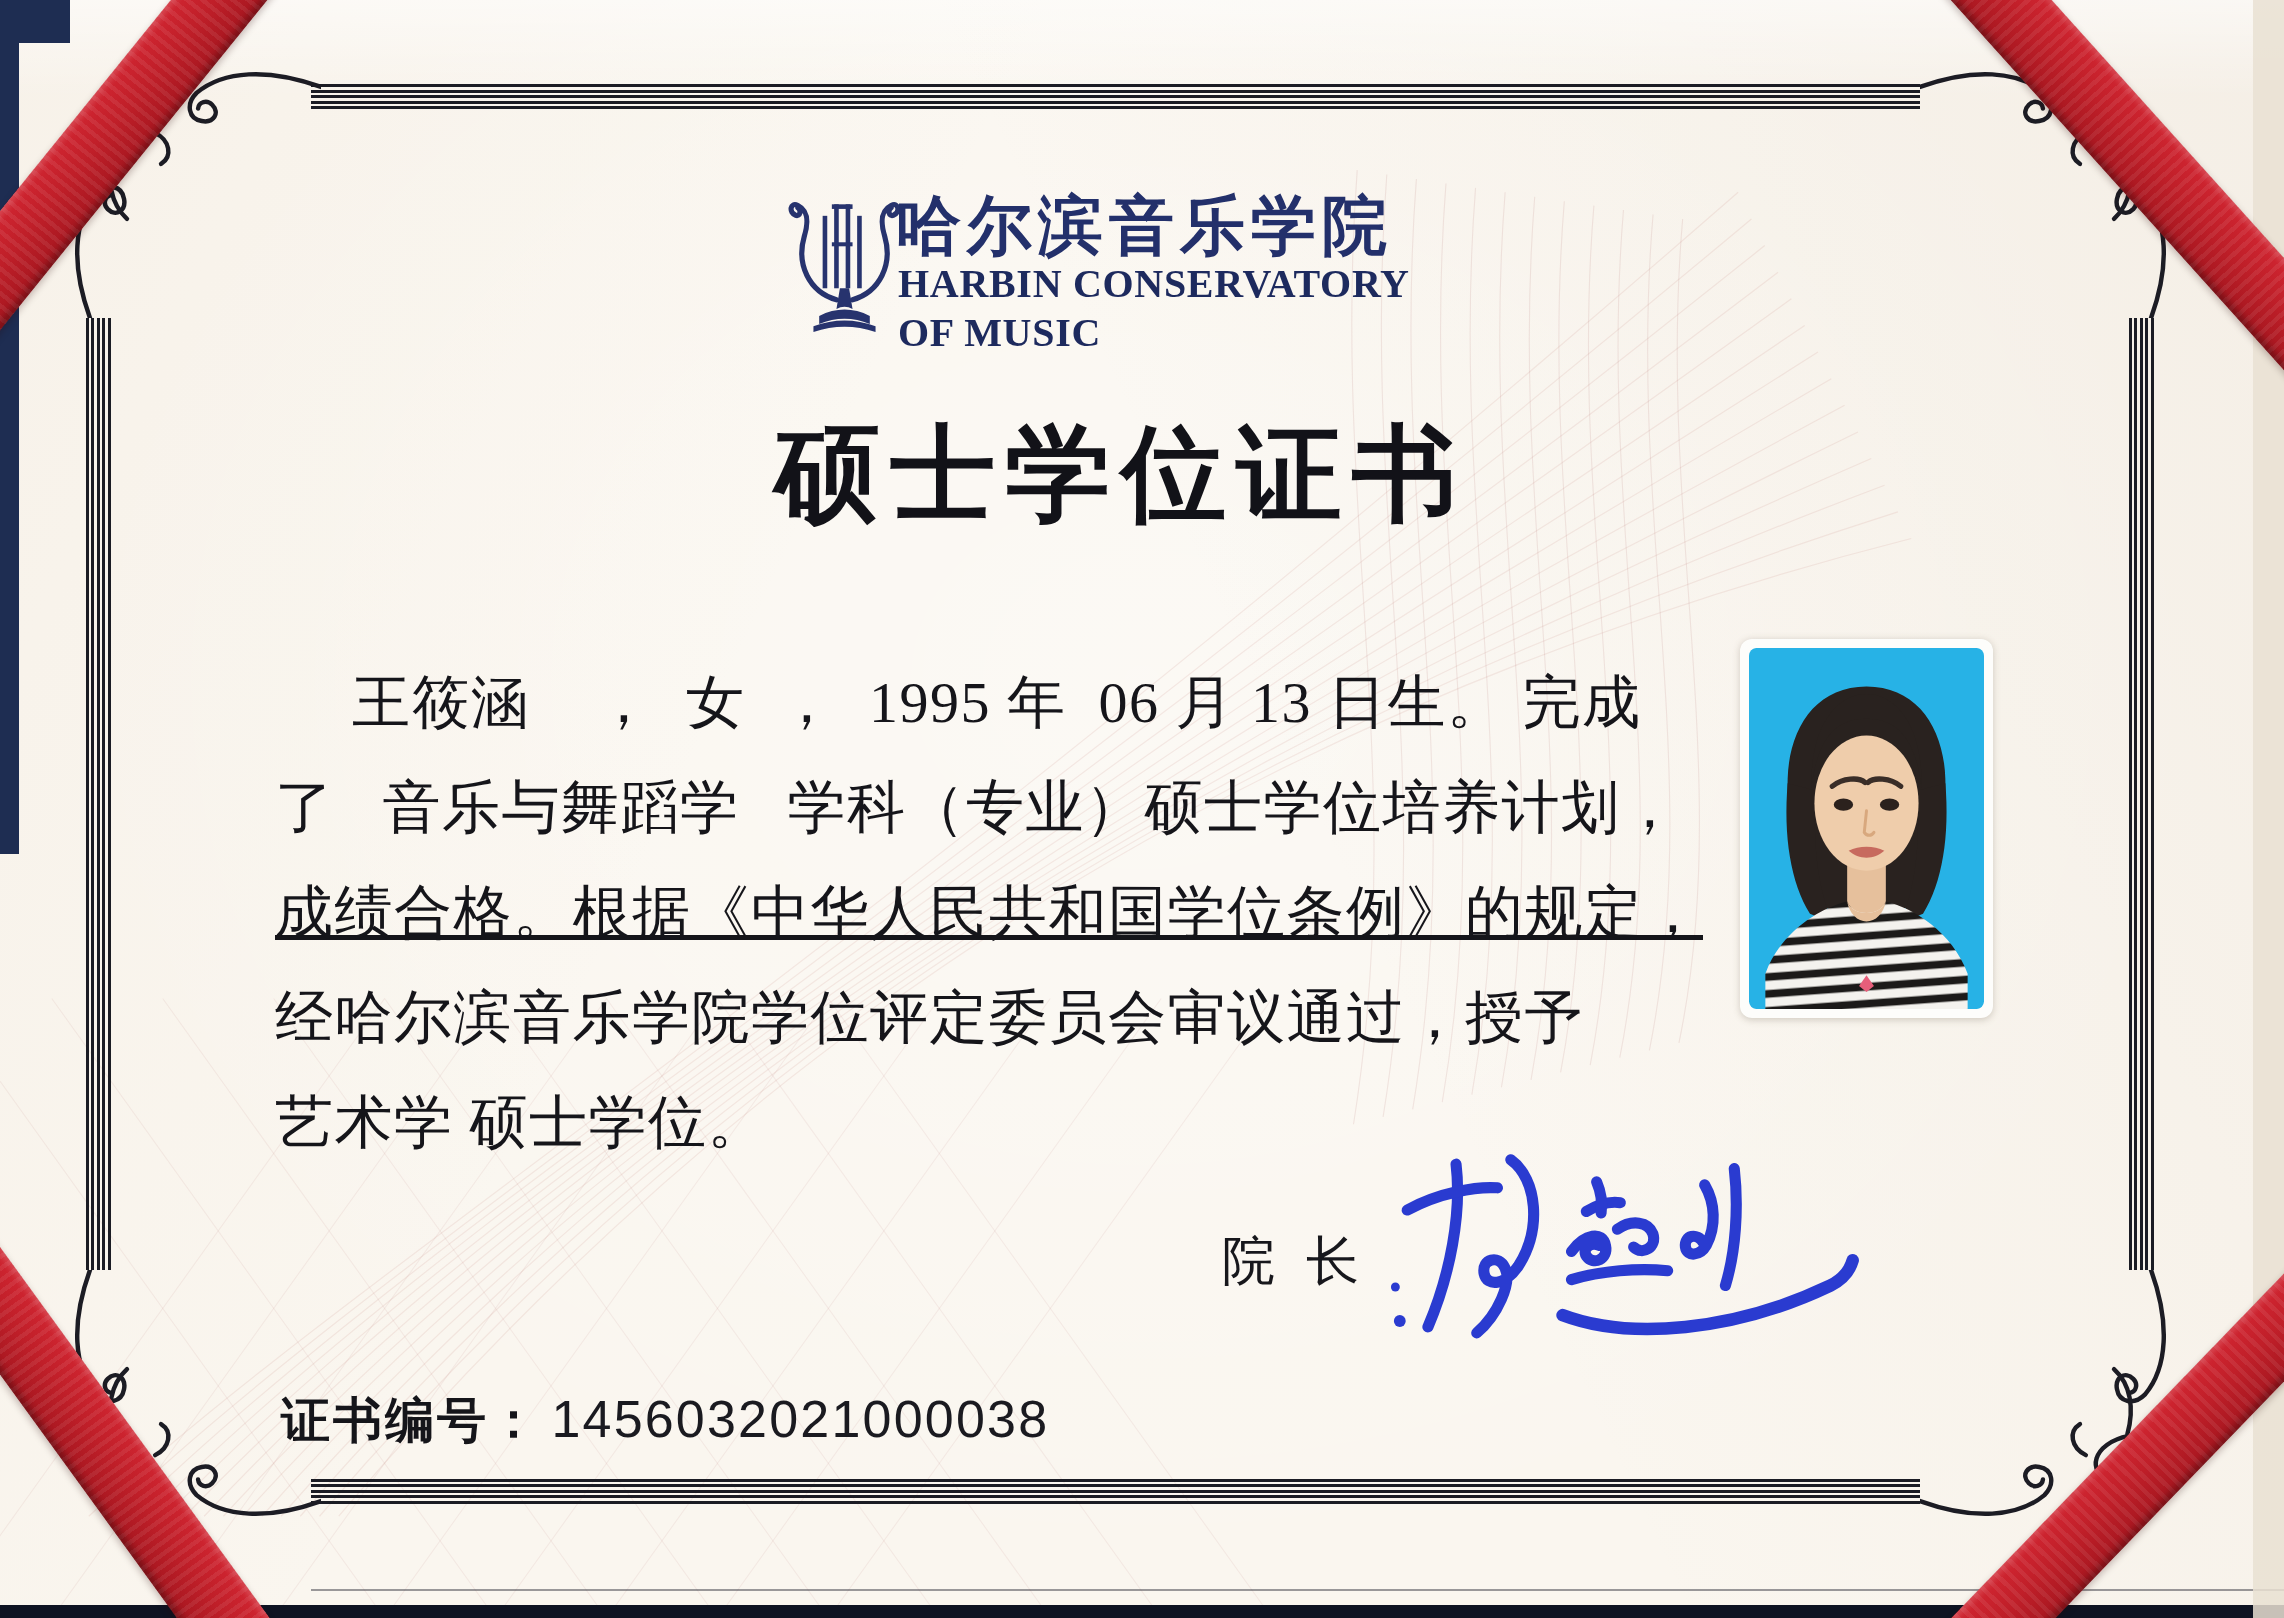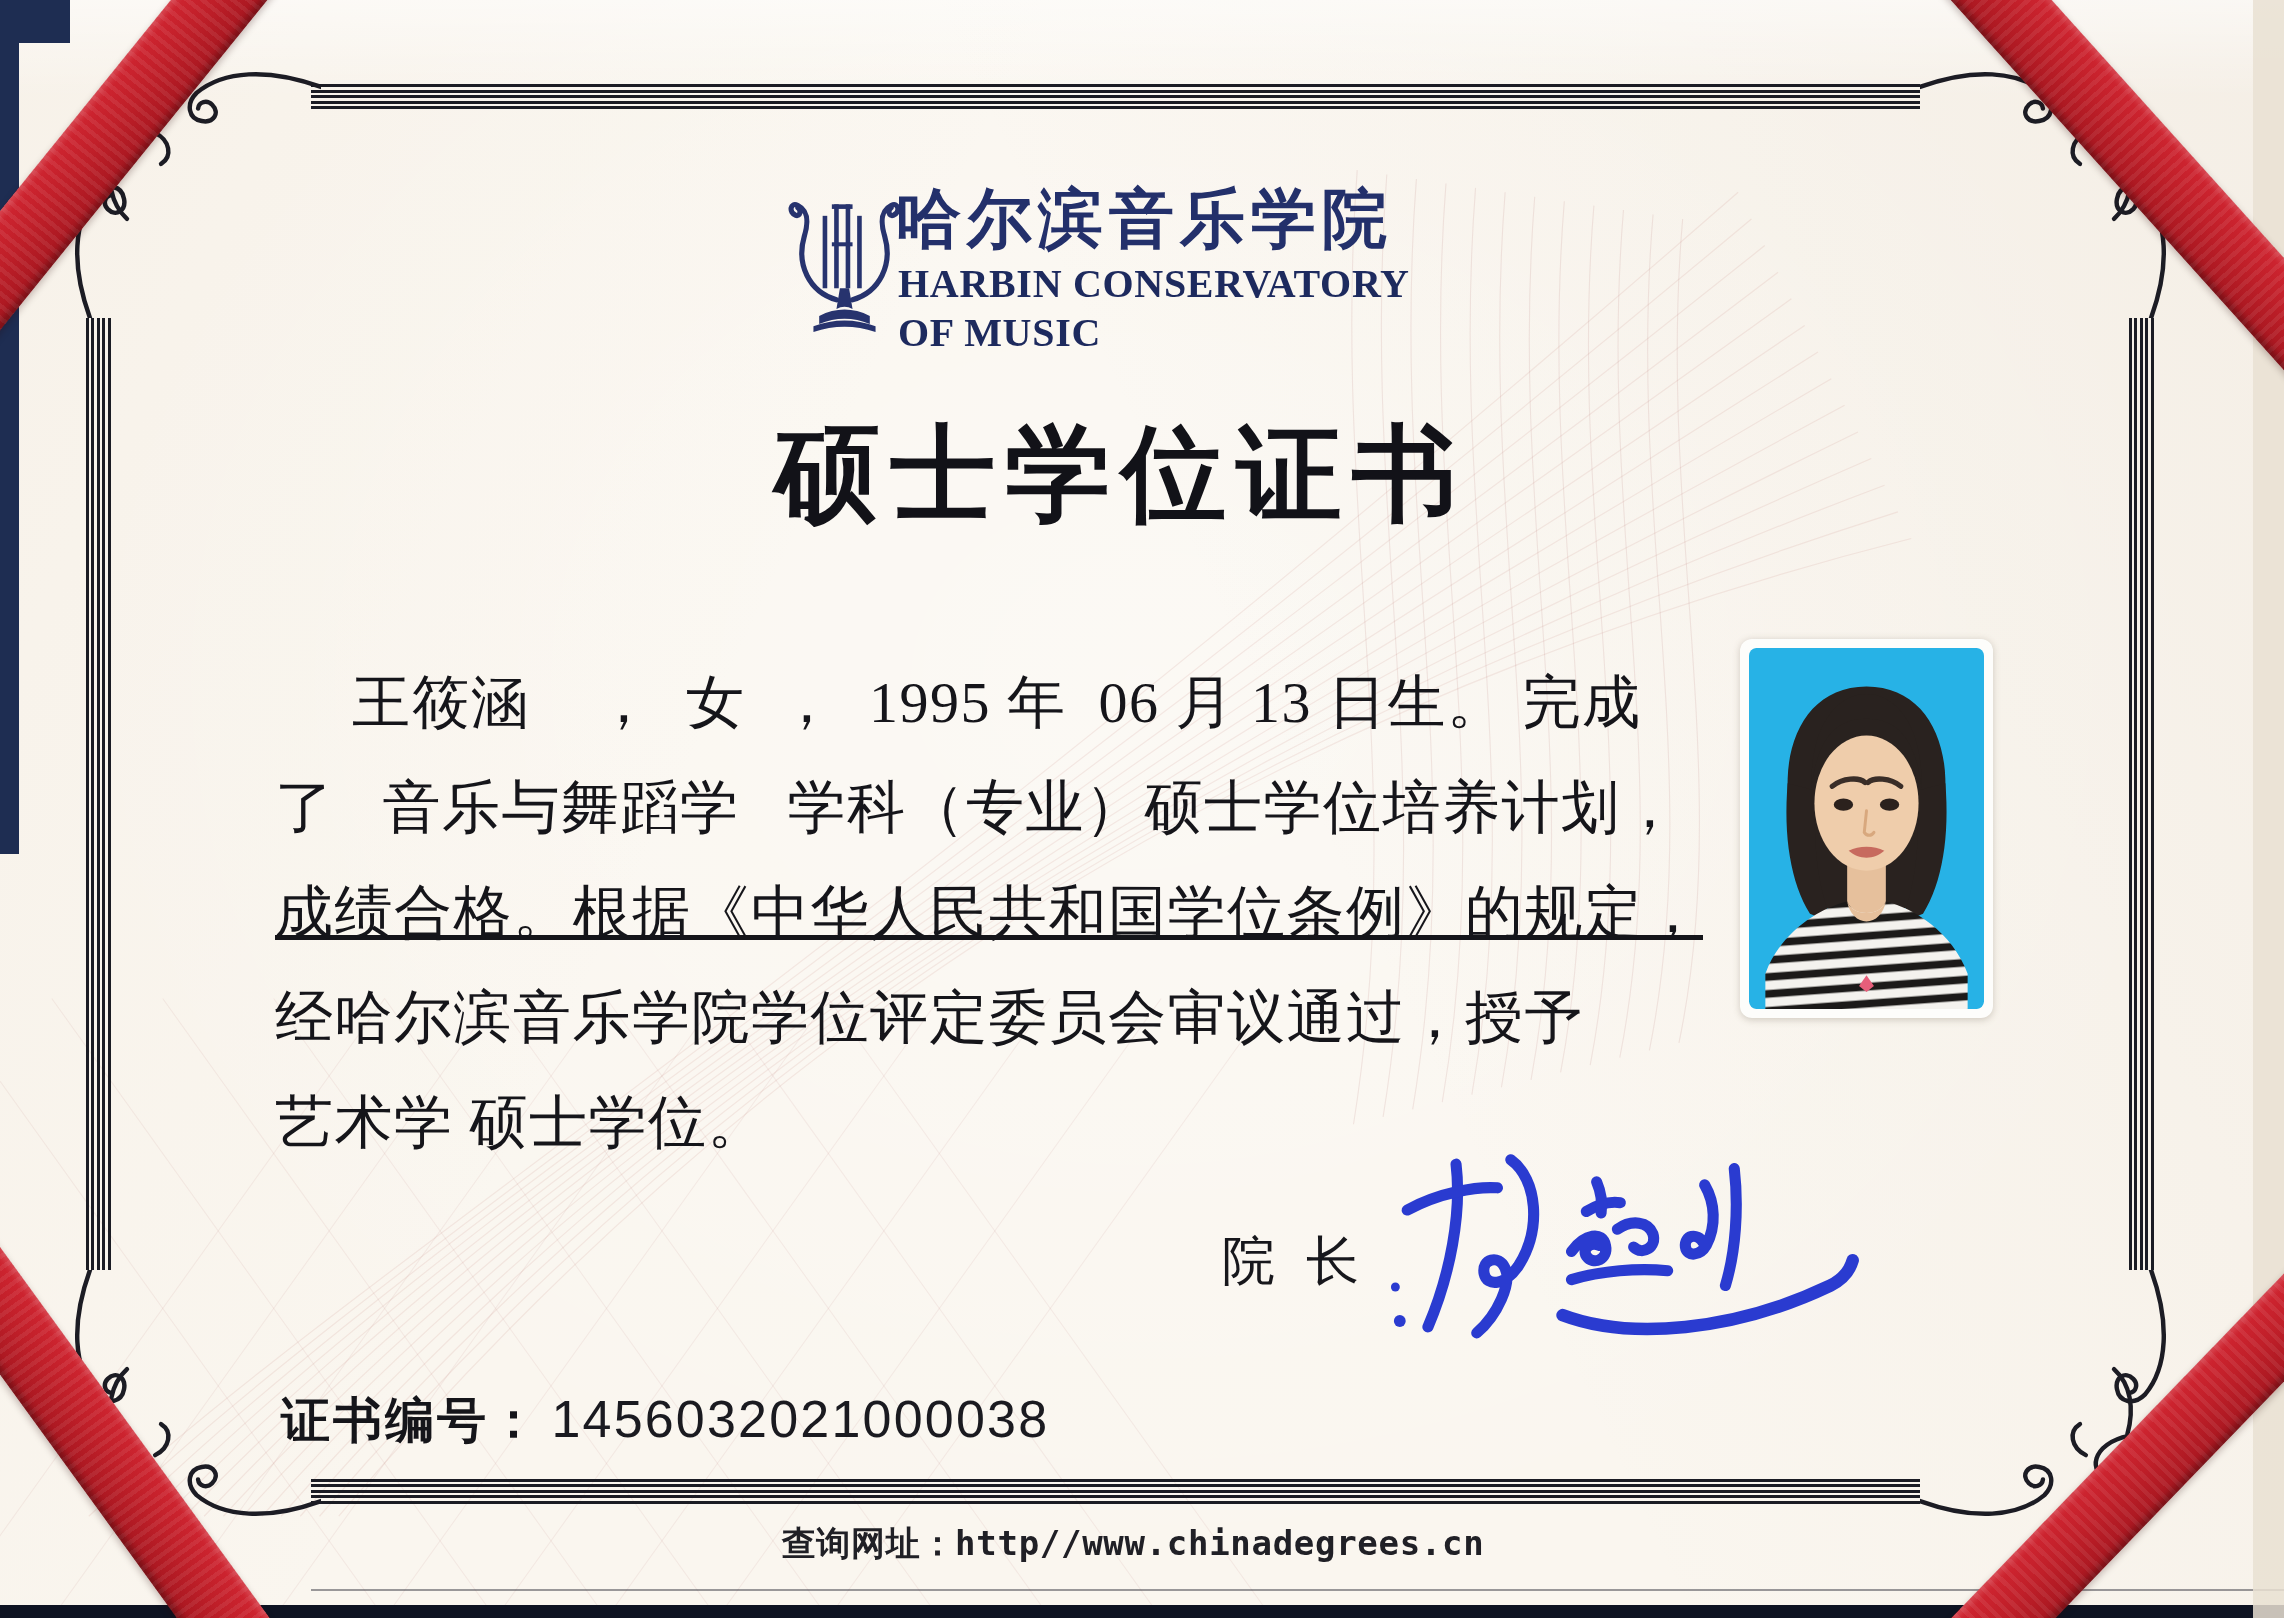--- a/index.html
+++ b/index.html
@@ -29,21 +29,21 @@
       linear-gradient(to bottom,#d12531 0%,#c01f29 45%,#a5161f 100%);
     box-shadow:inset 0 3.7px 6px rgba(255,255,255,.18), inset 0 -5.2px 7.4px rgba(0,0,0,.28), 0 2.2px 7.4px rgba(40,0,0,.25);}
   
   .navy-left{position:absolute;left:0;top:0;width:19px;height:854px;background:#1e2d52;z-index:40;}
   .navy-corner{position:absolute;left:0;top:0;width:70px;height:43px;background:#1e2d52;z-index:40;}
   .navy-bottom{position:absolute;left:0;top:1605px;width:2284px;height:13.3px;background:#0e1322;z-index:40;}
   .cream-right{position:absolute;left:2253px;top:0;width:31px;height:1618px;background:#e9e1d2;opacity:.85;z-index:40;}
   .edge-line{position:absolute;left:311px;top:1589px;width:1973px;height:2.2px;background:rgba(55,55,65,.5);z-index:39;}
   
   .logo{position:absolute;left:787px;top:160px;width:115px;height:191px;z-index:20;}
-  .inst-cn{position:absolute;left:896px;top:175px;z-index:20;font-size:65px;font-weight:700;
+  .inst-cn{position:absolute;left:896px;top:182px;z-index:20;font-size:65px;font-weight:700;
            color:#23306b;letter-spacing:6px;white-space:pre;}
   .inst-en1{position:absolute;left:898px;top:260px;z-index:20;font-size:40px;font-weight:600;
             color:#1d2a5e;letter-spacing:0.7px;white-space:pre;}
   .inst-en2{position:absolute;left:898px;top:309px;z-index:20;font-size:40px;font-weight:600;
             color:#1d2a5e;letter-spacing:0.7px;white-space:pre;}
   
   .cert-title{position:absolute;left:1121px;top:405px;transform:translateX(-50%);z-index:20;
     font-size:105px;font-weight:700;color:#121218;letter-spacing:10.4px;white-space:pre;}
   
   .bodyline{position:absolute;left:275px;z-index:20;font-size:58px;color:#15151a;
@@ -233,21 +233,20 @@
       </g>
       <circle cx="14" cy="200" r="6" fill="#2a3bd0"></circle>
       <circle cx="20" cy="246" r="8" fill="#2a3bd0"></circle>
     </svg>
   </div>
 
   <div class="serial-row">
     <span class="serial-label">证书编号：</span>
     <span class="serial-number">1456032021000038</span>
   </div>
-  <div class="query-line">查询网址：http//www.chinadegrees.cn</div>
 
   <div class="ribbon" style="left:-229px;top:96px;transform:rotate(-51deg);"></div>
   <div class="ribbon" style="left:1803px;top:120px;transform:rotate(48deg);"></div>
   <div class="ribbon" style="left:-229px;top:1426px;transform:rotate(54deg);"></div>
   <div class="ribbon" style="left:1803px;top:1436px;transform:rotate(-46deg);"></div>
 
   <div class="edge-line"></div>
   <div class="navy-left"></div>
   <div class="navy-corner"></div>
   <div class="navy-bottom"></div>

